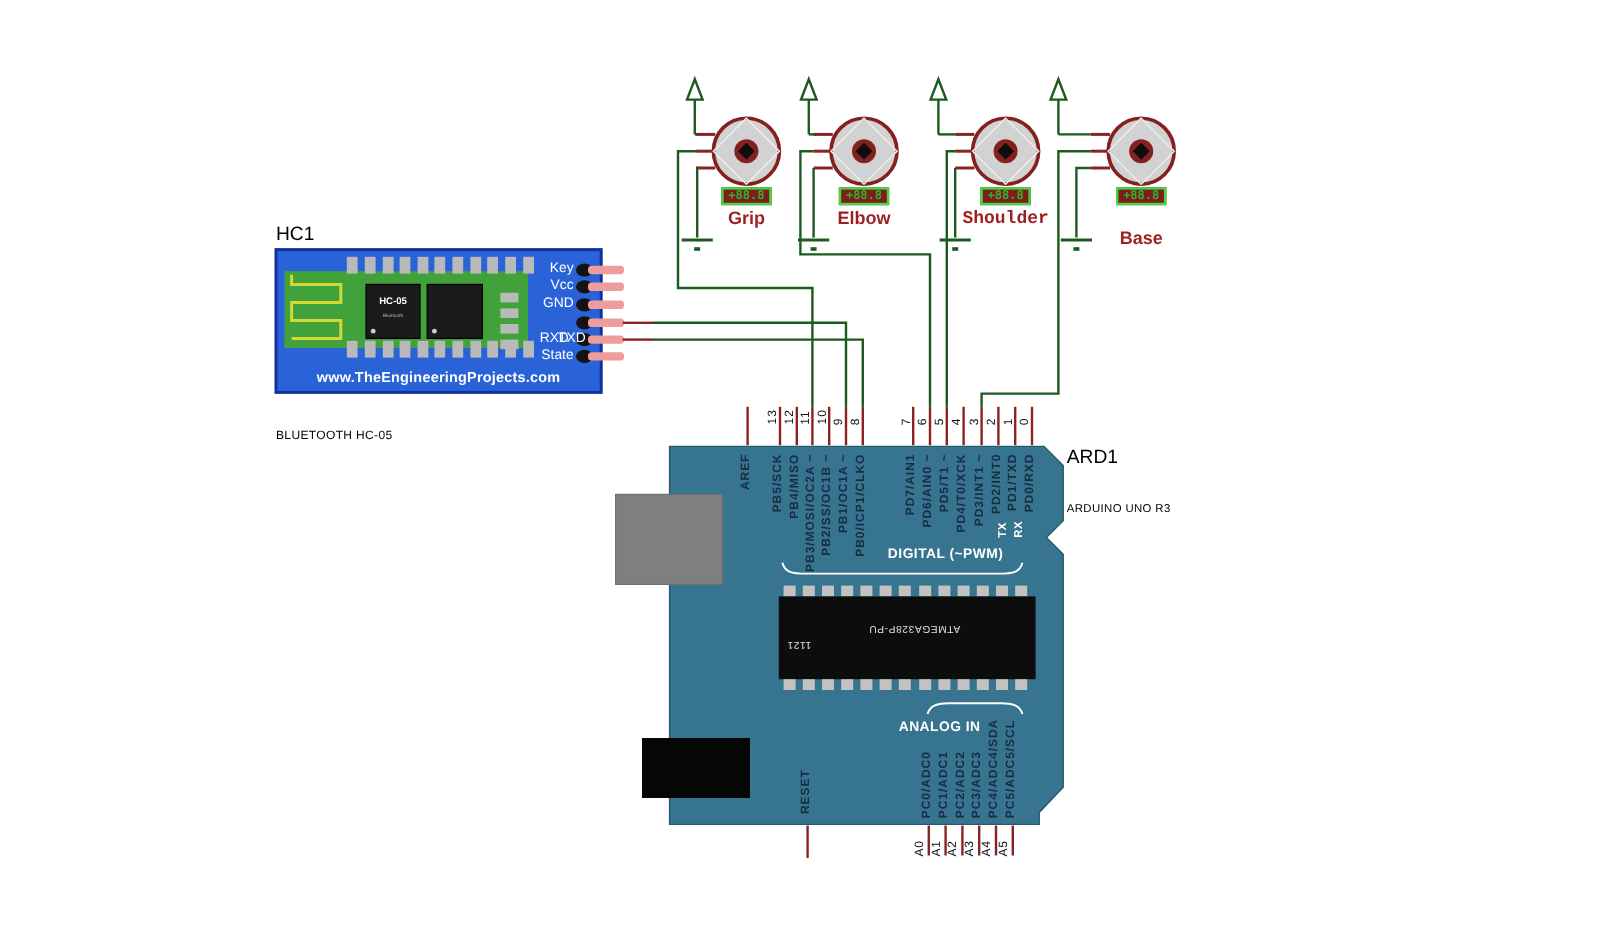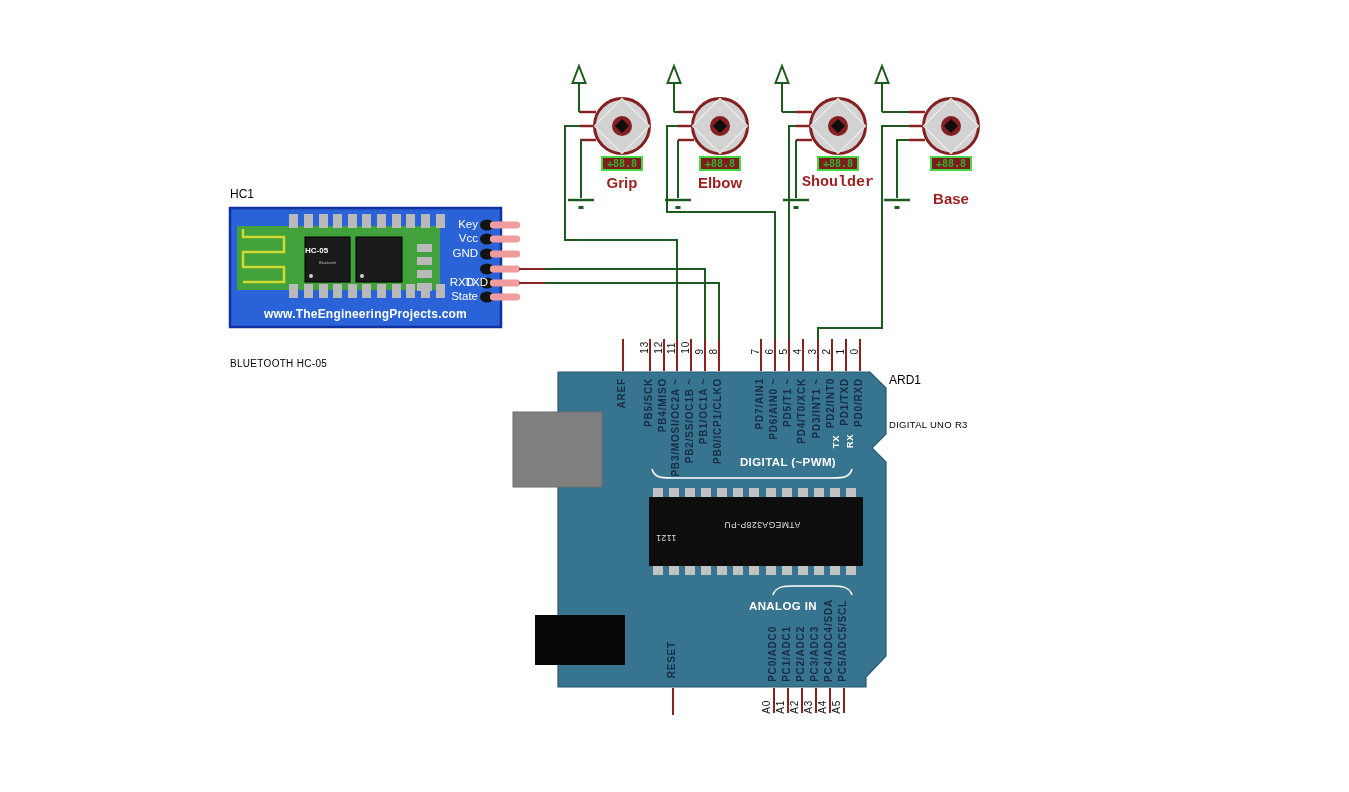--- a/index.html
+++ b/index.html
@@ -5,21 +5,21 @@
   html,body{margin:0;padding:0;background:#fff;}
   #canvas{position:relative;width:1349px;height:792px;background:#ffffff;overflow:hidden;
           font-family:"Liberation Sans", sans-serif;}
   #wires-svg{position:absolute;left:0;top:0;}
   .abs{position:absolute;}
   .vt{position:absolute;writing-mode:vertical-rl;transform:rotate(180deg);
       white-space:nowrap;line-height:1;}
   .pinnum{font-size:10px;letter-spacing:0.8px;color:#111;}
   .pinlab{font-size:10px;letter-spacing:0.8px;color:#182c42;font-weight:bold;}
   .whitev{font-size:9.5px;letter-spacing:0.5px;color:#fff;font-weight:bold;}
-  .ref{font-size:12px;color:#000;}
+  .ref{font-size:16px;color:#000;}
   .partlab{font-size:9.5px;color:#000;letter-spacing:0.3px;margin-top:28px;}
   .servo-label{font-weight:bold;font-size:15px;color:#9e1f1f;text-align:center;}
   .servo-display{background:#7f1d1d;border:2px solid #43d943;color:#2fb32f;
       font-family:"DejaVu Sans Mono", monospace;font-weight:bold;font-size:10px;
       text-align:center;line-height:11px;height:11px;width:38px;}
   .hcpin{font-size:11.5px;color:#fff;text-align:right;width:60px;}
   .sect{font-weight:bold;font-size:11.5px;color:#fff;text-align:center;letter-spacing:0.4px;}
   .chiptext{color:#e0e0e0;font-size:8.5px;letter-spacing:0.5px;text-align:center;
       transform:rotate(180deg);}
 </style>
@@ -247,41 +247,41 @@
     <polyline points="545,283 719,283 719,339"></polyline>
   </g>
   <g stroke="#8b2222" stroke-width="2">
     <line x1="519" y1="269" x2="545" y2="269"></line>
     <line x1="519" y1="283" x2="545" y2="283"></line>
   </g>
 </svg>
 
 <div class="abs ref" style="left:230px;top:187px;">HC1</div>
 <div class="abs partlab" style="left:230px;top:330px;font-size:10px;">BLUETOOTH HC-05</div>
-<div class="abs" style="left:305px;top:246px;width:45px;color:#fff;font-weight:bold;font-size:8px;">HC-05</div>
+<div class="abs" style="left:305px;top:246px;width:45px;text-align:center;color:#fff;font-weight:bold;font-size:8px;">HC-05</div>
 <div class="abs" style="left:305px;top:260px;width:45px;text-align:center;color:#bbb;font-size:4px;">Bluetooth</div>
 <div class="abs" style="left:237px;top:307px;width:257px;text-align:center;color:#fff;font-weight:bold;font-size:12px;letter-spacing:0.2px;">www.TheEngineeringProjects.com</div>
 <div class="abs hcpin" style="left:418px;top:218px;">Key</div>
 <div class="abs hcpin" style="left:418px;top:232px;">Vcc</div>
 <div class="abs hcpin" style="left:418px;top:247px;">GND</div>
 <div class="abs hcpin" style="left:428px;top:262px;margin-top:14px;">TXD</div>
 <div class="abs hcpin" style="left:414px;top:276px;">RXD</div>
 <div class="abs hcpin" style="left:418px;top:290px;">State</div>
 
 <div class="abs servo-display" style="left:601px;top:156px;">+88.8</div>
 <div class="abs servo-display" style="left:699px;top:156px;">+88.8</div>
 <div class="abs servo-display" style="left:817px;top:156px;">+88.8</div>
 <div class="abs servo-display" style="left:930px;top:156px;">+88.8</div>
 <div class="abs servo-label" style="left:577px;top:174px;width:90px;">Grip</div>
 <div class="abs servo-label" style="left:675px;top:174px;width:90px;">Elbow</div>
 <div class="abs servo-label" style="left:793px;top:174px;width:90px;font-family:Liberation Mono, monospace;">Shoulder</div>
 <div class="abs servo-label" style="left:906px;top:174px;width:90px;margin-top:16px;">Base</div>
 
 <div class="abs ref" style="left:889px;top:373px;">ARD1</div>
-<div class="abs partlab" style="left:889px;top:391px;">DIGITAL UNO R3</div>
+<div class="abs partlab" style="left:889px;top:391px;">ARDUINO UNO R3</div>
 
 <div class="vt pinnum" style="left:640px;bottom:438px;">13</div>
 <div class="vt pinnum" style="left:654px;bottom:438px;">12</div>
 <div class="vt pinnum" style="left:667px;bottom:438px;">11</div>
 <div class="vt pinnum" style="left:681px;bottom:438px;">10</div>
 <div class="vt pinnum" style="left:695px;bottom:438px;">9</div>
 <div class="vt pinnum" style="left:709px;bottom:438px;">8</div>
 <div class="vt pinnum" style="left:751px;bottom:438px;">7</div>
 <div class="vt pinnum" style="left:765px;bottom:438px;">6</div>
 <div class="vt pinnum" style="left:779px;bottom:438px;">5</div>

